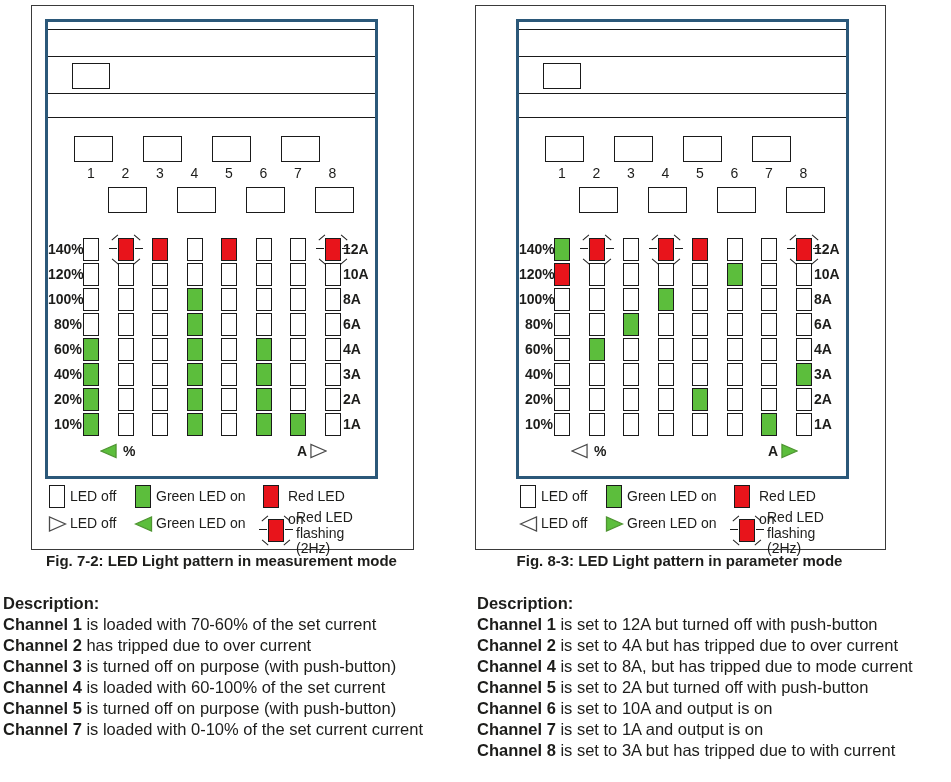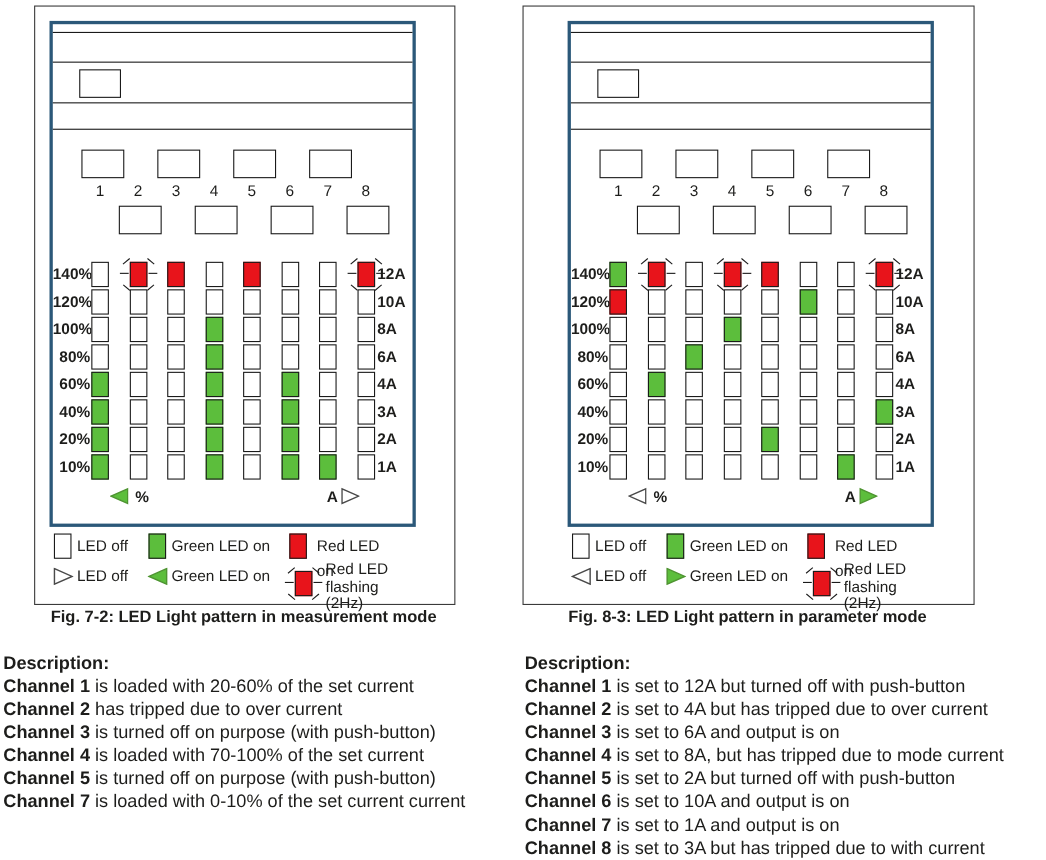--- a/index.html
+++ b/index.html
@@ -370,24 +370,24 @@
         <div class="lg-flash-label" style="left: 251px; top: 504px;">
           <div>Red LED</div>
           <div>flashing (2Hz)</div>
         </div>
       </div>
     </div>
   <div class="caption" style="left:31px;top:552px;width:381px;">Fig. 7-2: LED Light pattern in measurement mode</div>
   <div class="desc" style="left:3px;top:593px;">
     <div class="dhead">Description:</div>
     <div class="dlines">
-        <div class="dline"><b>Channel 1</b><span> is loaded with 20-60% of the set current</span></div>
+        <div class="dline"><b>Channel 1</b><span> is loaded with 70-60% of the set current</span></div>
         <div class="dline"><b>Channel 2</b><span> has tripped due to over current</span></div>
         <div class="dline"><b>Channel 3</b><span> is turned off on purpose (with push-button)</span></div>
-        <div class="dline"><b>Channel 4</b><span> is loaded with 70-100% of the set current</span></div>
+        <div class="dline"><b>Channel 4</b><span> is loaded with 60-100% of the set current</span></div>
         <div class="dline"><b>Channel 5</b><span> is turned off on purpose (with push-button)</span></div>
         <div class="dline"><b>Channel 7</b><span> is loaded with 0-10% of the set current current</span></div>
       </div>
   </div>
 </section>
 
 <section>
   <div class="figbox" style="left:475px;top:5px;width:409px;height:543px;">
       <div class="panel" style="left: 40px; top: 13px;">
         <div class="hline" style="top: 7px;"></div>
@@ -719,21 +719,20 @@
           <div>flashing (2Hz)</div>
         </div>
       </div>
     </div>
   <div class="caption" style="left:475px;top:552px;width:409px;">Fig. 8-3: LED Light pattern in parameter mode</div>
   <div class="desc" style="left:477px;top:593px;">
     <div class="dhead">Description:</div>
     <div class="dlines">
         <div class="dline"><b>Channel 1</b><span> is set to 12A but turned off with push-button</span></div>
         <div class="dline"><b>Channel 2</b><span> is set to 4A but has tripped due to over current</span></div>
-        <div class="dline"><b>Channel 3</b><span> is set to 6A and output is on</span></div>
         <div class="dline"><b>Channel 4</b><span> is set to 8A, but has tripped due to mode current</span></div>
         <div class="dline"><b>Channel 5</b><span> is set to 2A but turned off with push-button</span></div>
         <div class="dline"><b>Channel 6</b><span> is set to 10A and output is on</span></div>
         <div class="dline"><b>Channel 7</b><span> is set to 1A and output is on</span></div>
         <div class="dline"><b>Channel 8</b><span> is set to 3A but has tripped due to with current</span></div>
       </div>
   </div>
 </section>
 
 </body></html>

